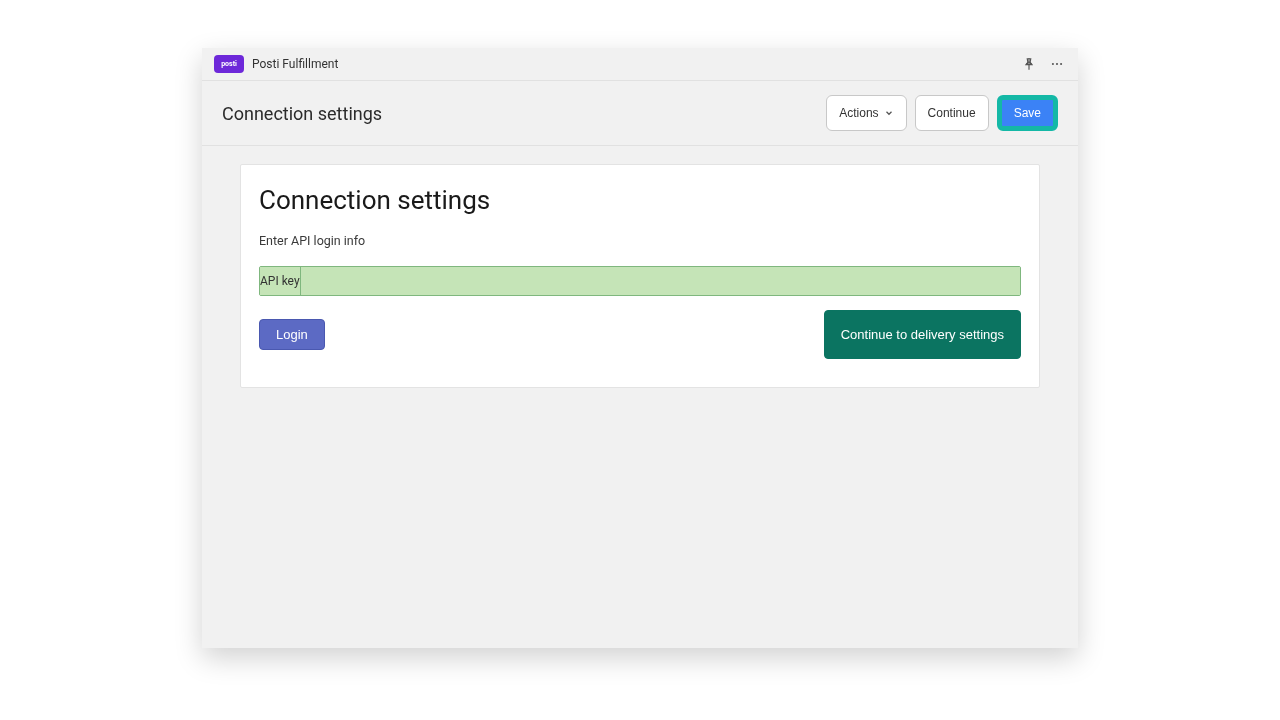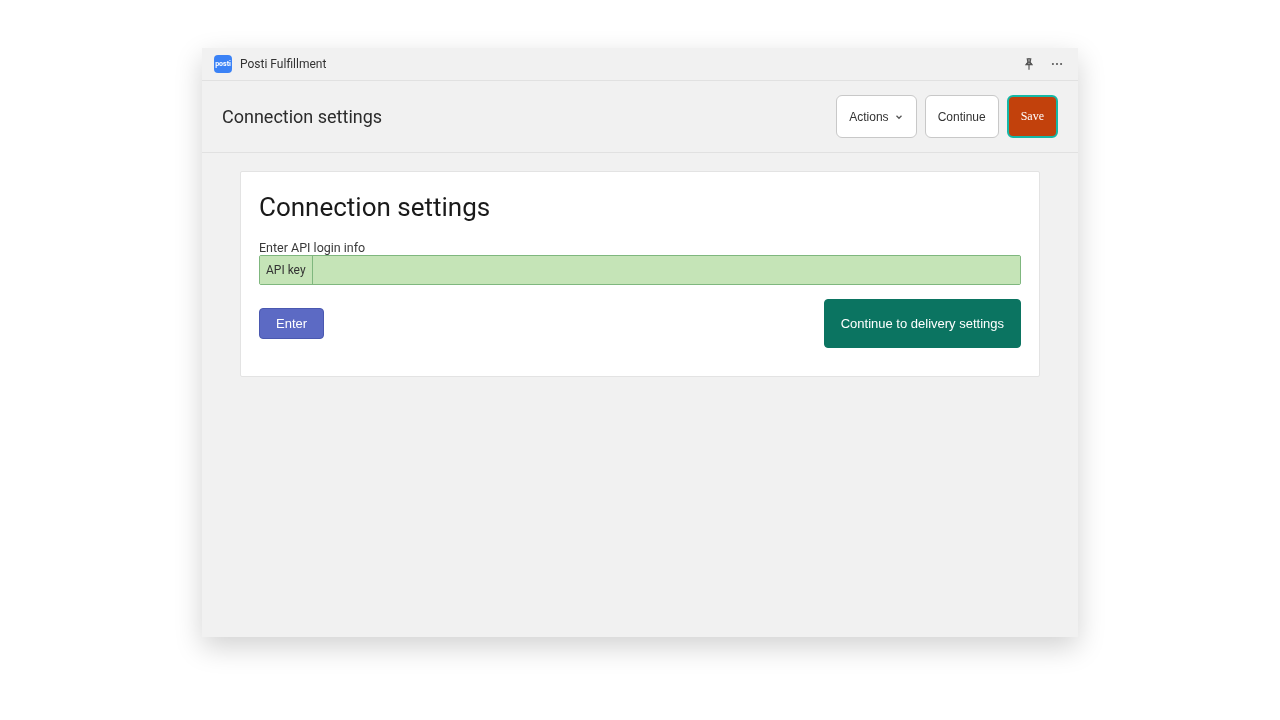--- a/index.html
+++ b/index.html
@@ -26,23 +26,23 @@
     padding: 7px 12px;
     border-bottom: 1px solid #e1e1e1;
     background: #f1f1f1;
   }
   .titlebar-left {
     display: flex;
     align-items: center;
     gap: 8px;
   }
   .app-icon {
-    width: 18px;
+    width: 30px;
     height: 18px;
-    background: #3b82f6;
+    background: #6d28d9;
     border-radius: 4px;
     display: flex;
     align-items: center;
     justify-content: center;
     color: #fff;
     font-size: 7px;
     font-weight: bold;
   }
   .app-title {
     font-size: 12px;
@@ -75,69 +75,69 @@
     font-size: 18px;
     color: #2b2b2b;
     font-weight: 400;
   }
   .toolbar-actions {
     display: flex;
     gap: 8px;
   }
   .btn {
     font-size: 12px;
-    padding: 12px 12px;
+    padding: 6px 12px;
     border-radius: 6px;
     border: 1px solid #c8c8c8;
     background: #fff;
     color: #333;
     cursor: pointer;
     display: inline-flex;
     align-items: center;
     gap: 5px;
   }
   .btn-dark {
-    background: #c2410c;
-    color: #fff;
-    border: 2px solid #14b8a6;
-    font-family: Liberation Serif, serif;
+    background: #3b82f6;
+    color: #fff;
+    border: 5px solid #14b8a6;
   }
   .content-area {
     background: #f1f1f1;
     padding: 18px 38px 260px 38px;
   }
   .card {
     background: #fff;
     border: 1px solid #e3e3e3;
     border-radius: 2px;
     padding: 20px 18px 28px 18px;
   }
   .card h1 {
     font-size: 26px;
     font-weight: 400;
     color: #1a1a1a;
     margin-bottom: 18px;
   }
   .card .subtext {
     font-size: 12.5px;
     color: #3a3a3a;
+    margin-bottom: 18px;
   }
   .field-row {
     display: flex;
     align-items: stretch;
     border: 1px solid #7fb77e;
     background: #c5e4b7;
     border-radius: 2px;
     margin-bottom: 14px;
     height: 30px;
   }
   .field-label {
     font-size: 12px;
     color: #333;
-    padding: 0 6px;
+    padding: 0 0;
     display: flex;
     align-items: center;
     border-right: 1px solid #7fb77e;
     background: #c5e4b7;
     white-space: nowrap;
   }
   .field-input {
     flex: 1;
     border: none;
     background: #c5e4b7;
@@ -223,21 +223,21 @@
       <div class="subtext">Enter API login info</div>
 
       <div class="field-row">
         <div class="field-label">API key</div>
         <input class="field-input" type="text" value="" style="">
       </div>
 
 
       <div class="button-row">
         <button class="btn-login">
-          <span>Enter</span>
+          <span>Login</span>
         </button>
         <button class="btn-continue">
           <span>Continue to delivery settings</span>
         </button>
       </div>
     </div>
   </div>
 
 </div>
 

